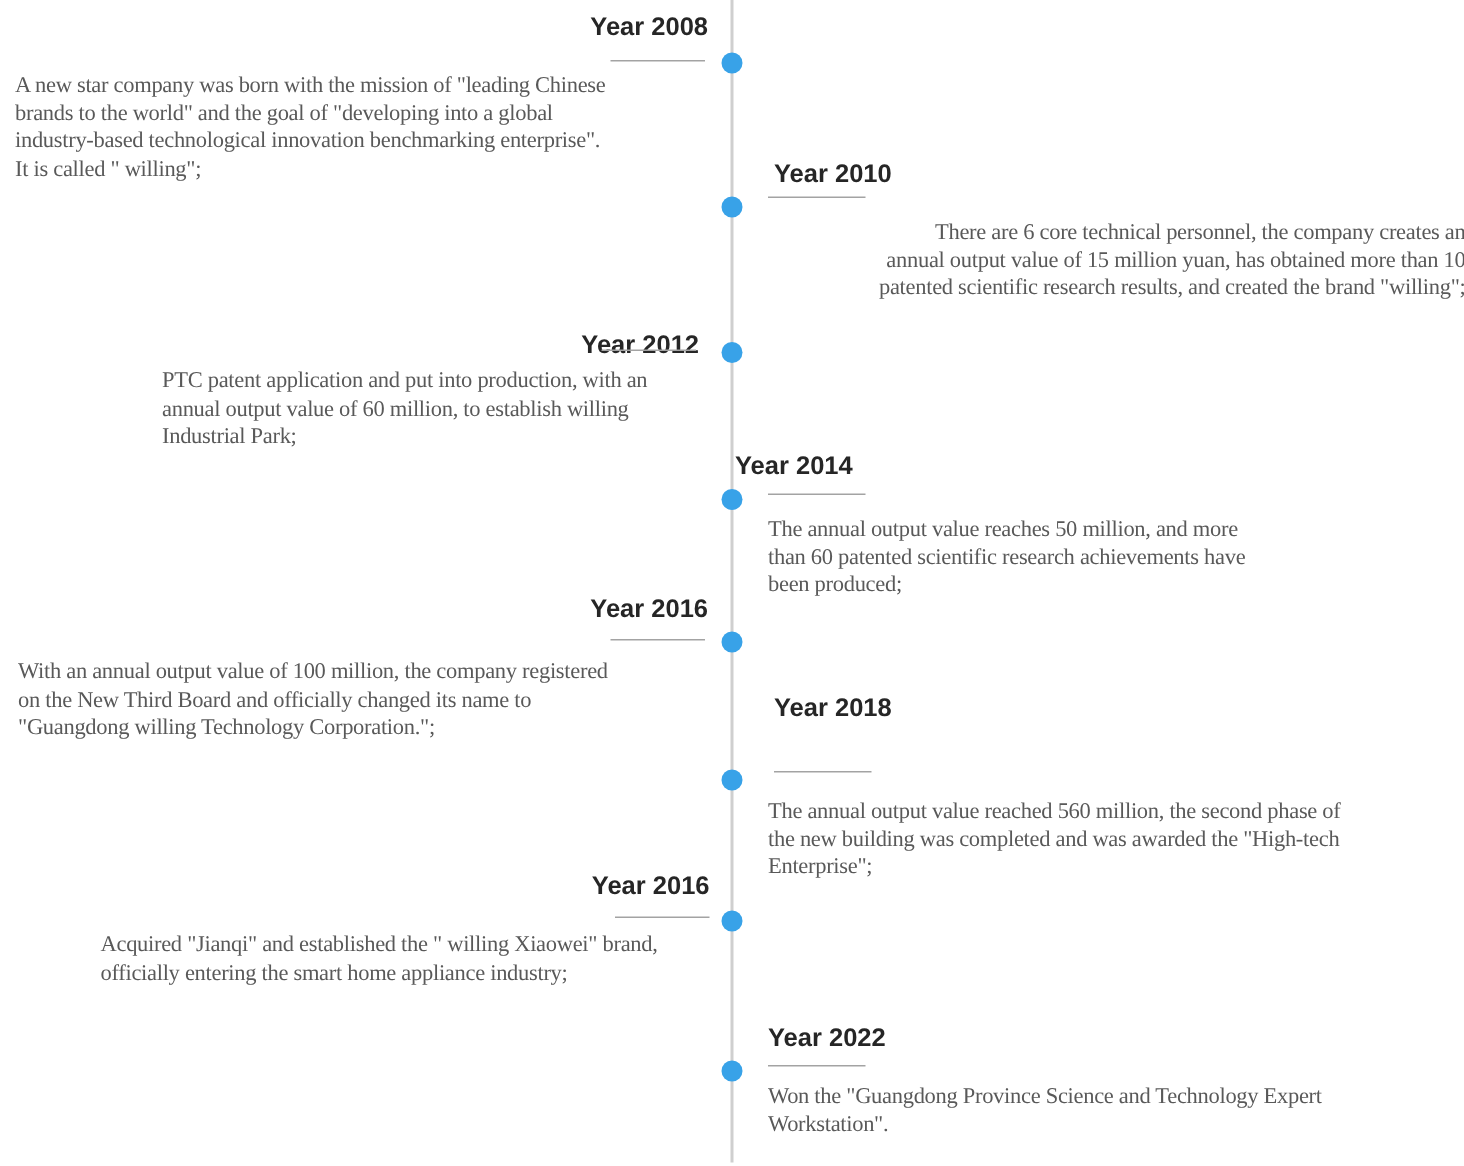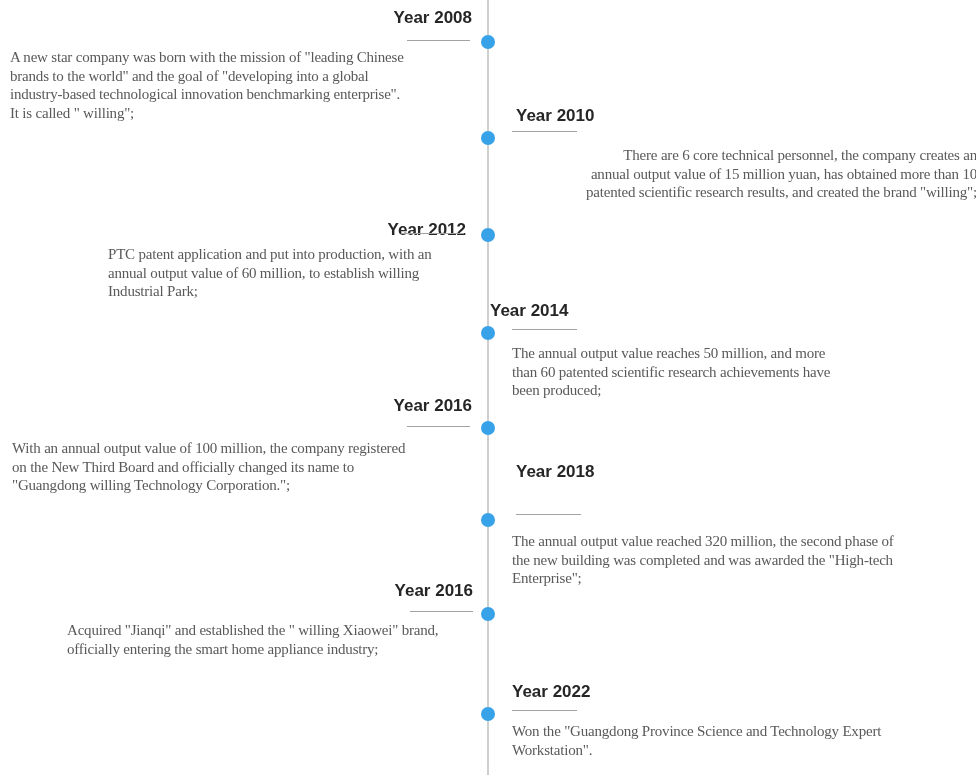--- a/index.html
+++ b/index.html
@@ -154,21 +154,21 @@
     <h2 class="year-heading h2016">Year 2016</h2>
     <div class="underline u2016"></div>
     <p class="milestone b2016">With an annual output value of 100 million, the company registered
 on the New Third Board and officially changed its name to
 "Guangdong willing Technology Corporation.";</p>
   </div>
 
   <div class="entry">
     <h2 class="year-heading h2018">Year 2018</h2>
     <div class="underline u2018"></div>
-    <p class="milestone b2018">The annual output value reached 320 million, the second phase of
+    <p class="milestone b2018">The annual output value reached 560 million, the second phase of
 the new building was completed and was awarded the "High-tech
 Enterprise";</p>
   </div>
 
   <div class="entry">
     <h2 class="year-heading h2019">Year 2016</h2>
     <div class="underline u2019"></div>
     <p class="milestone b2019">Acquired "Jianqi" and established the " willing Xiaowei" brand,
 officially entering the smart home appliance industry;</p>
   </div>

